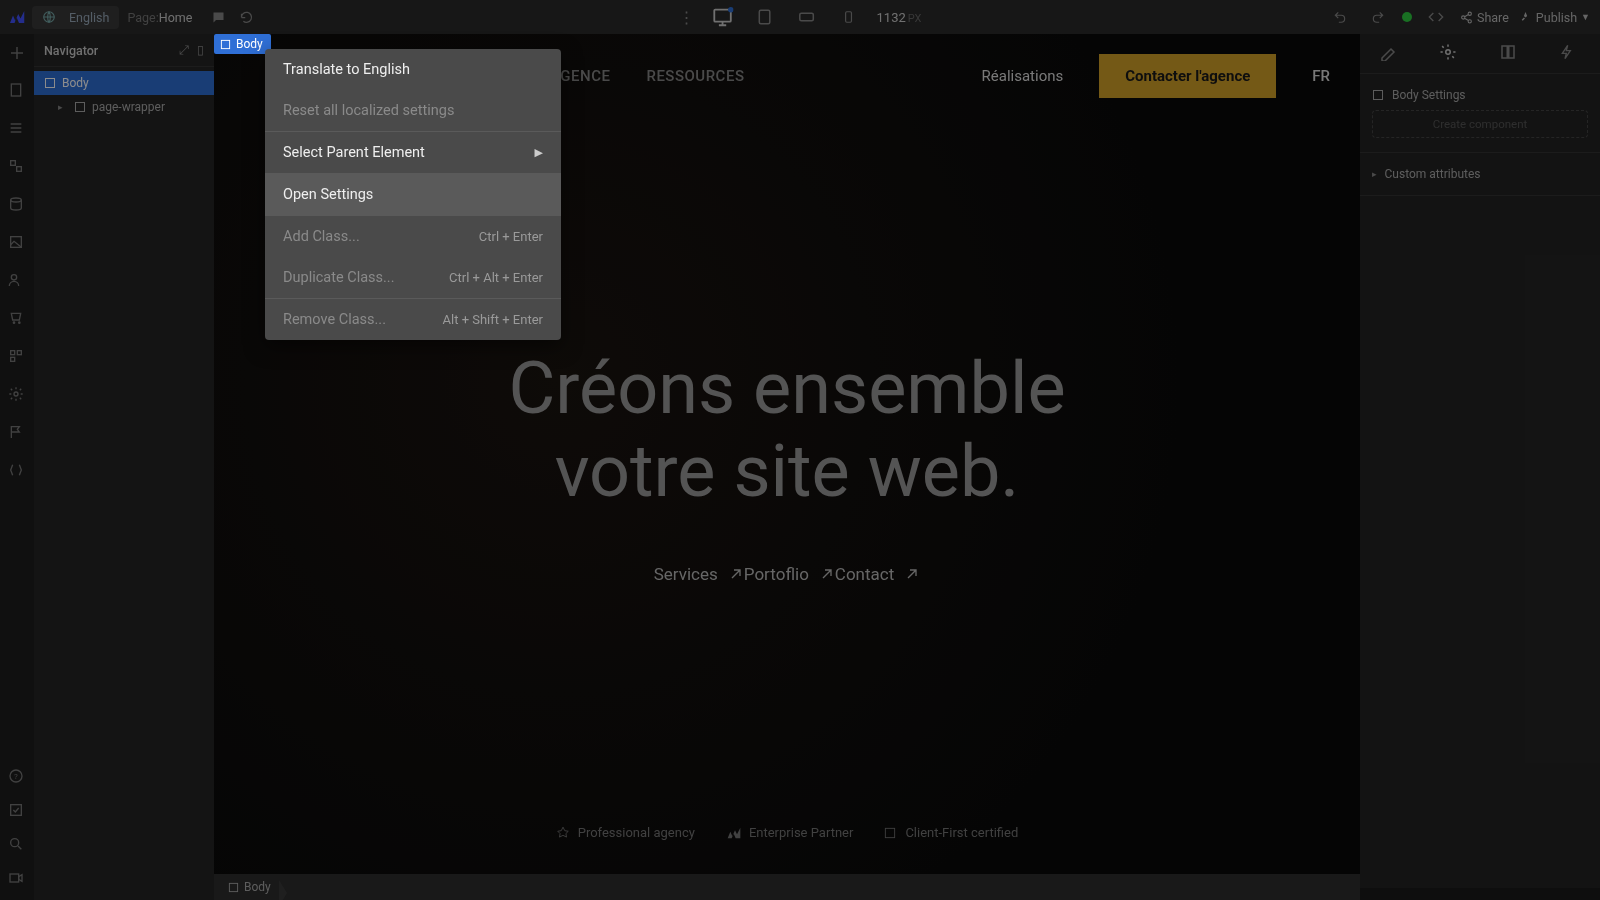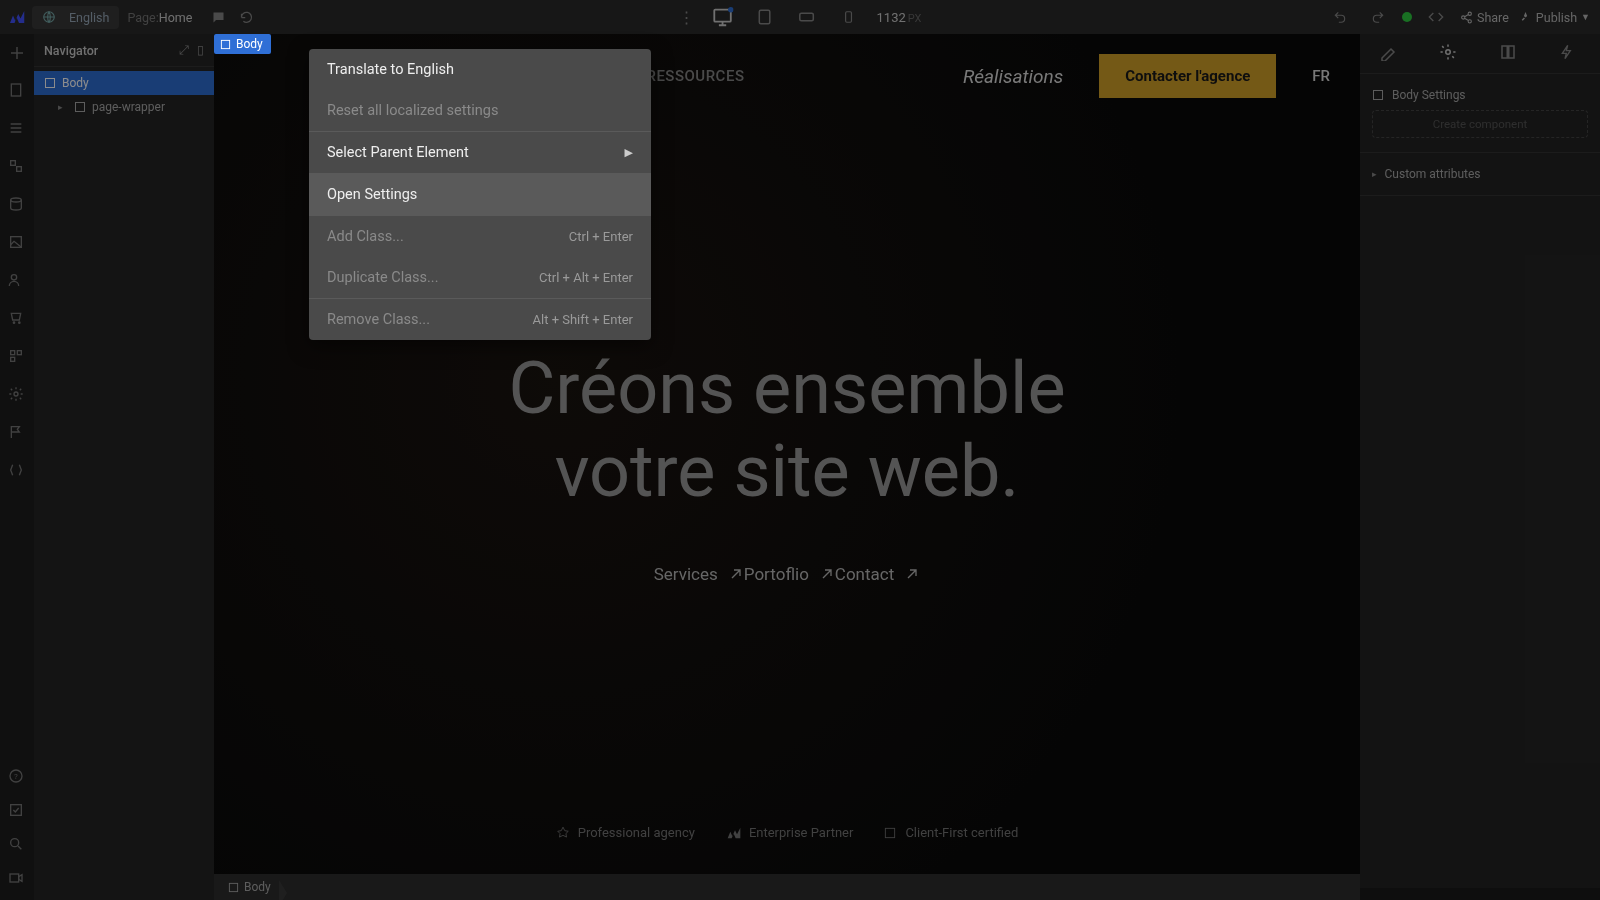--- a/index.html
+++ b/index.html
@@ -32,21 +32,21 @@
 .nav-tree { padding: 4px 0; font-size: 12px; }
 .nav-item { display: flex; align-items: center; gap: 6px; padding: 5px 10px; color: #aaa; }
 .nav-item.selected { background: #2f6fd6; color: #fff; }
 .nav-item.child { padding-left: 24px; }
 .nav-caret { width: 10px; font-size: 9px; color: #888; }
 
 .canvas { position: absolute; top: 34px; left: 214px; right: 240px; bottom: 0; background: #0a0a0a; z-index: 5; }
 .canvas-content { position: absolute; inset: 0; background: radial-gradient(circle at 30% 40%, #1a1410 0%, #0a0a0a 65%); }
 .canvas-topbar { display: flex; align-items: center; gap: 36px; padding: 20px 30px; position: relative; }
 .nav-link { color: #888; font-size: 15px; font-weight: 500; letter-spacing: 0.5px; }
-.nav-link-light { color: #ddd; font-size: 19px; margin-left: auto; font-style: italic; }
+.nav-link-light { color: #ddd; font-size: 15px; margin-left: auto; }
 .cta-button { background: #d4a229; color: #1a1a1a; padding: 13px 26px; font-size: 15px; font-weight: 700; }
 .lang { color: #ddd; font-size: 15px; font-weight: 500; }
 .hero { text-align: center; margin-top: 230px; }
 .hero h1 { color: #999; font-size: 72px; font-weight: 400; line-height: 1.15; }
 .hero-links { display: flex; justify-content: center; margin-top: 50px; }
 .hero-link { display: flex; align-items: center; gap: 10px; color: #bbb; font-size: 17px; }
 .arrow-up-right { width: 16px; height: 16px; }
 .badges { position: absolute; bottom: 60px; left: 0; right: 0; display: flex; justify-content: center; gap: 30px; color: #777; font-size: 13px; }
 .badge-item { display: flex; align-items: center; gap: 8px; }
 
@@ -56,21 +56,21 @@
 
 .right-panel { position: absolute; top: 34px; right: 0; width: 240px; bottom: 12px; background: #242424; z-index: 10; }
 .right-tabs { height: 40px; display: flex; align-items: center; justify-content: space-around; border-bottom: 1px solid #333; }
 .rp-tab { width: 22px; height: 22px; color: #888; }
 .rp-section { padding: 10px 12px; border-bottom: 1px solid #333; font-size: 12px; }
 .rp-item { display: flex; align-items: center; gap: 8px; color: #aaa; padding: 4px 0; }
 .rp-button { margin: 4px 0; padding: 6px; text-align: center; color: #555; font-size: 11.5px; border: 1px dashed #444; border-radius: 4px; }
 
 .sel-badge { position: absolute; top: 34px; left: 214px; background: #2f6fd6; color: #fff; font-size: 12px; padding: 3px 8px 3px 6px; display: flex; align-items: center; gap: 5px; z-index: 110; border-radius: 2px; }
 
-.context-menu { position: absolute; top: 49px; left: 265px; width: 342px; background: #4a4a4a; border-radius: 4px; box-shadow: 0 6px 20px rgba(0,0,0,0.5); font-size: 14.5px; color: #eee; z-index: 120; overflow: hidden; margin-left: 44px; }
+.context-menu { position: absolute; top: 49px; left: 265px; width: 296px; background: #4a4a4a; border-radius: 4px; box-shadow: 0 6px 20px rgba(0,0,0,0.5); font-size: 14.5px; color: #eee; z-index: 120; overflow: hidden; }
 .cm-item { padding: 12px 18px; display: flex; align-items: center; justify-content: space-between; }
 .cm-item.hover { background: #5a5a5a; }
 .cm-item.disabled { color: #8a8a8a; }
 .cm-sep { height: 1px; background: #5a5a5a; }
 .cm-shortcut { color: #9a9a9a; font-size: 13px; }
 .cm-arrow { color: #ccc; font-size: 11px; }
 
 svg { display: block; }
 </style>
 </head>

